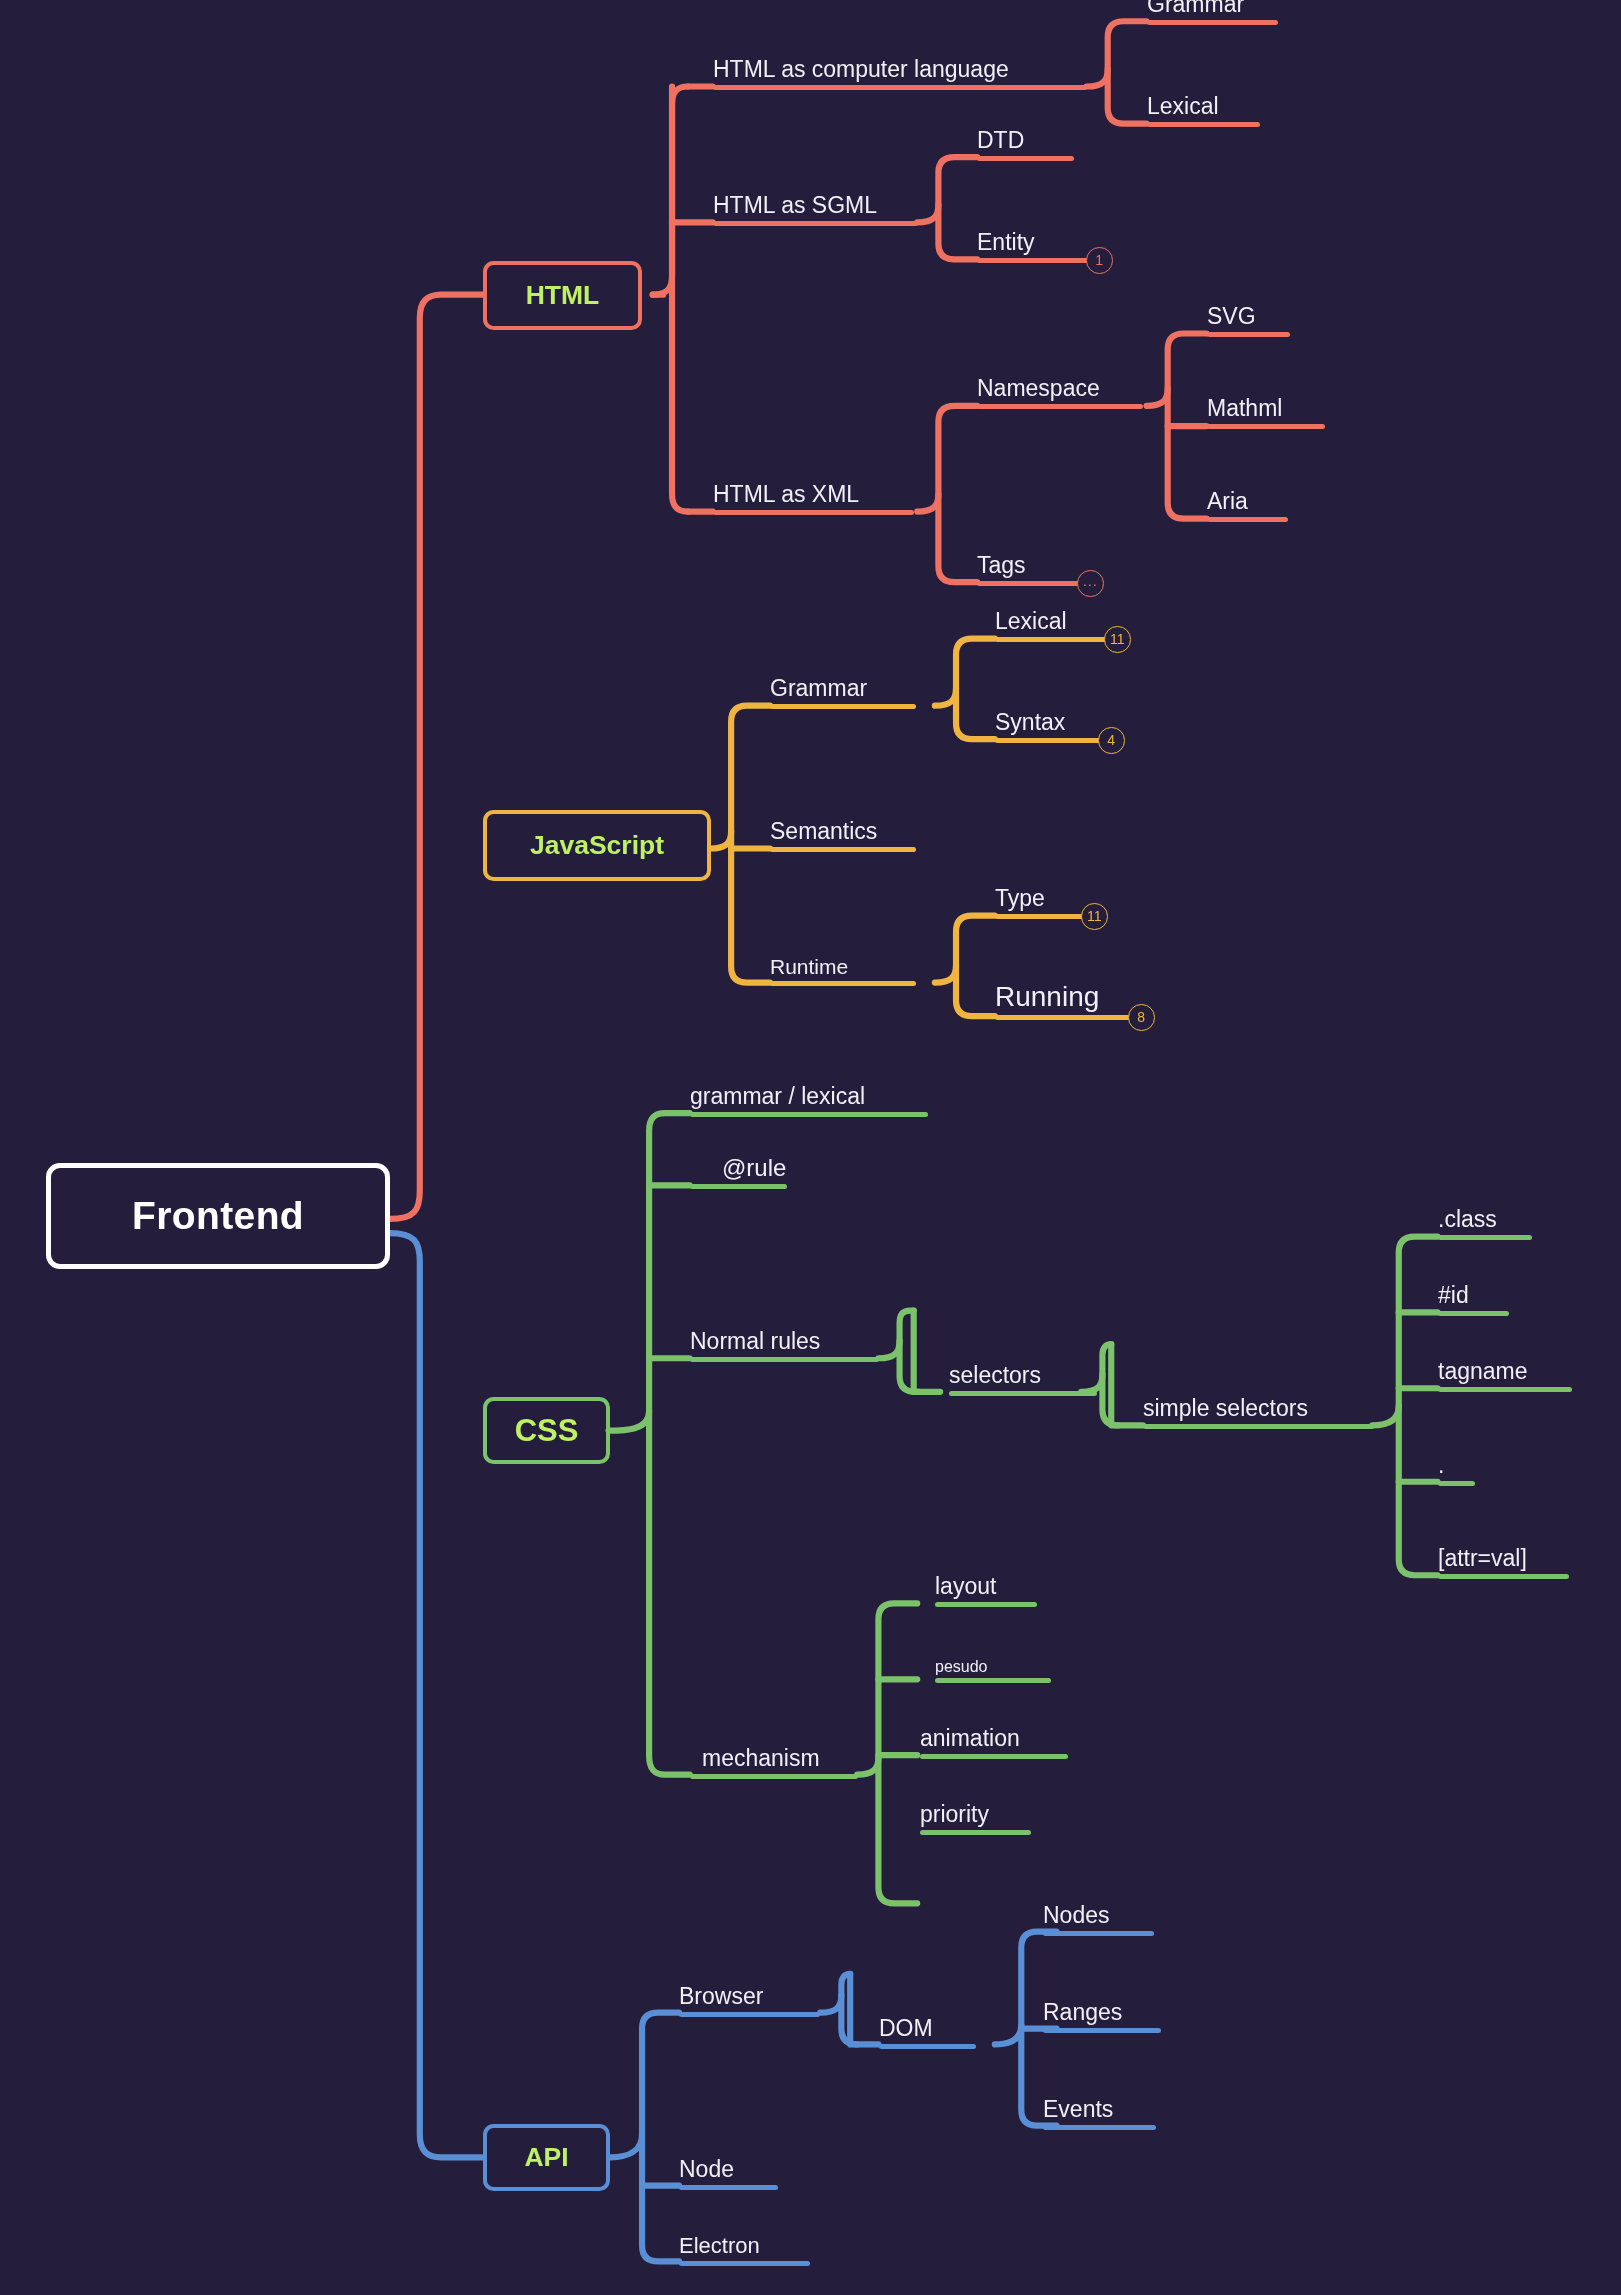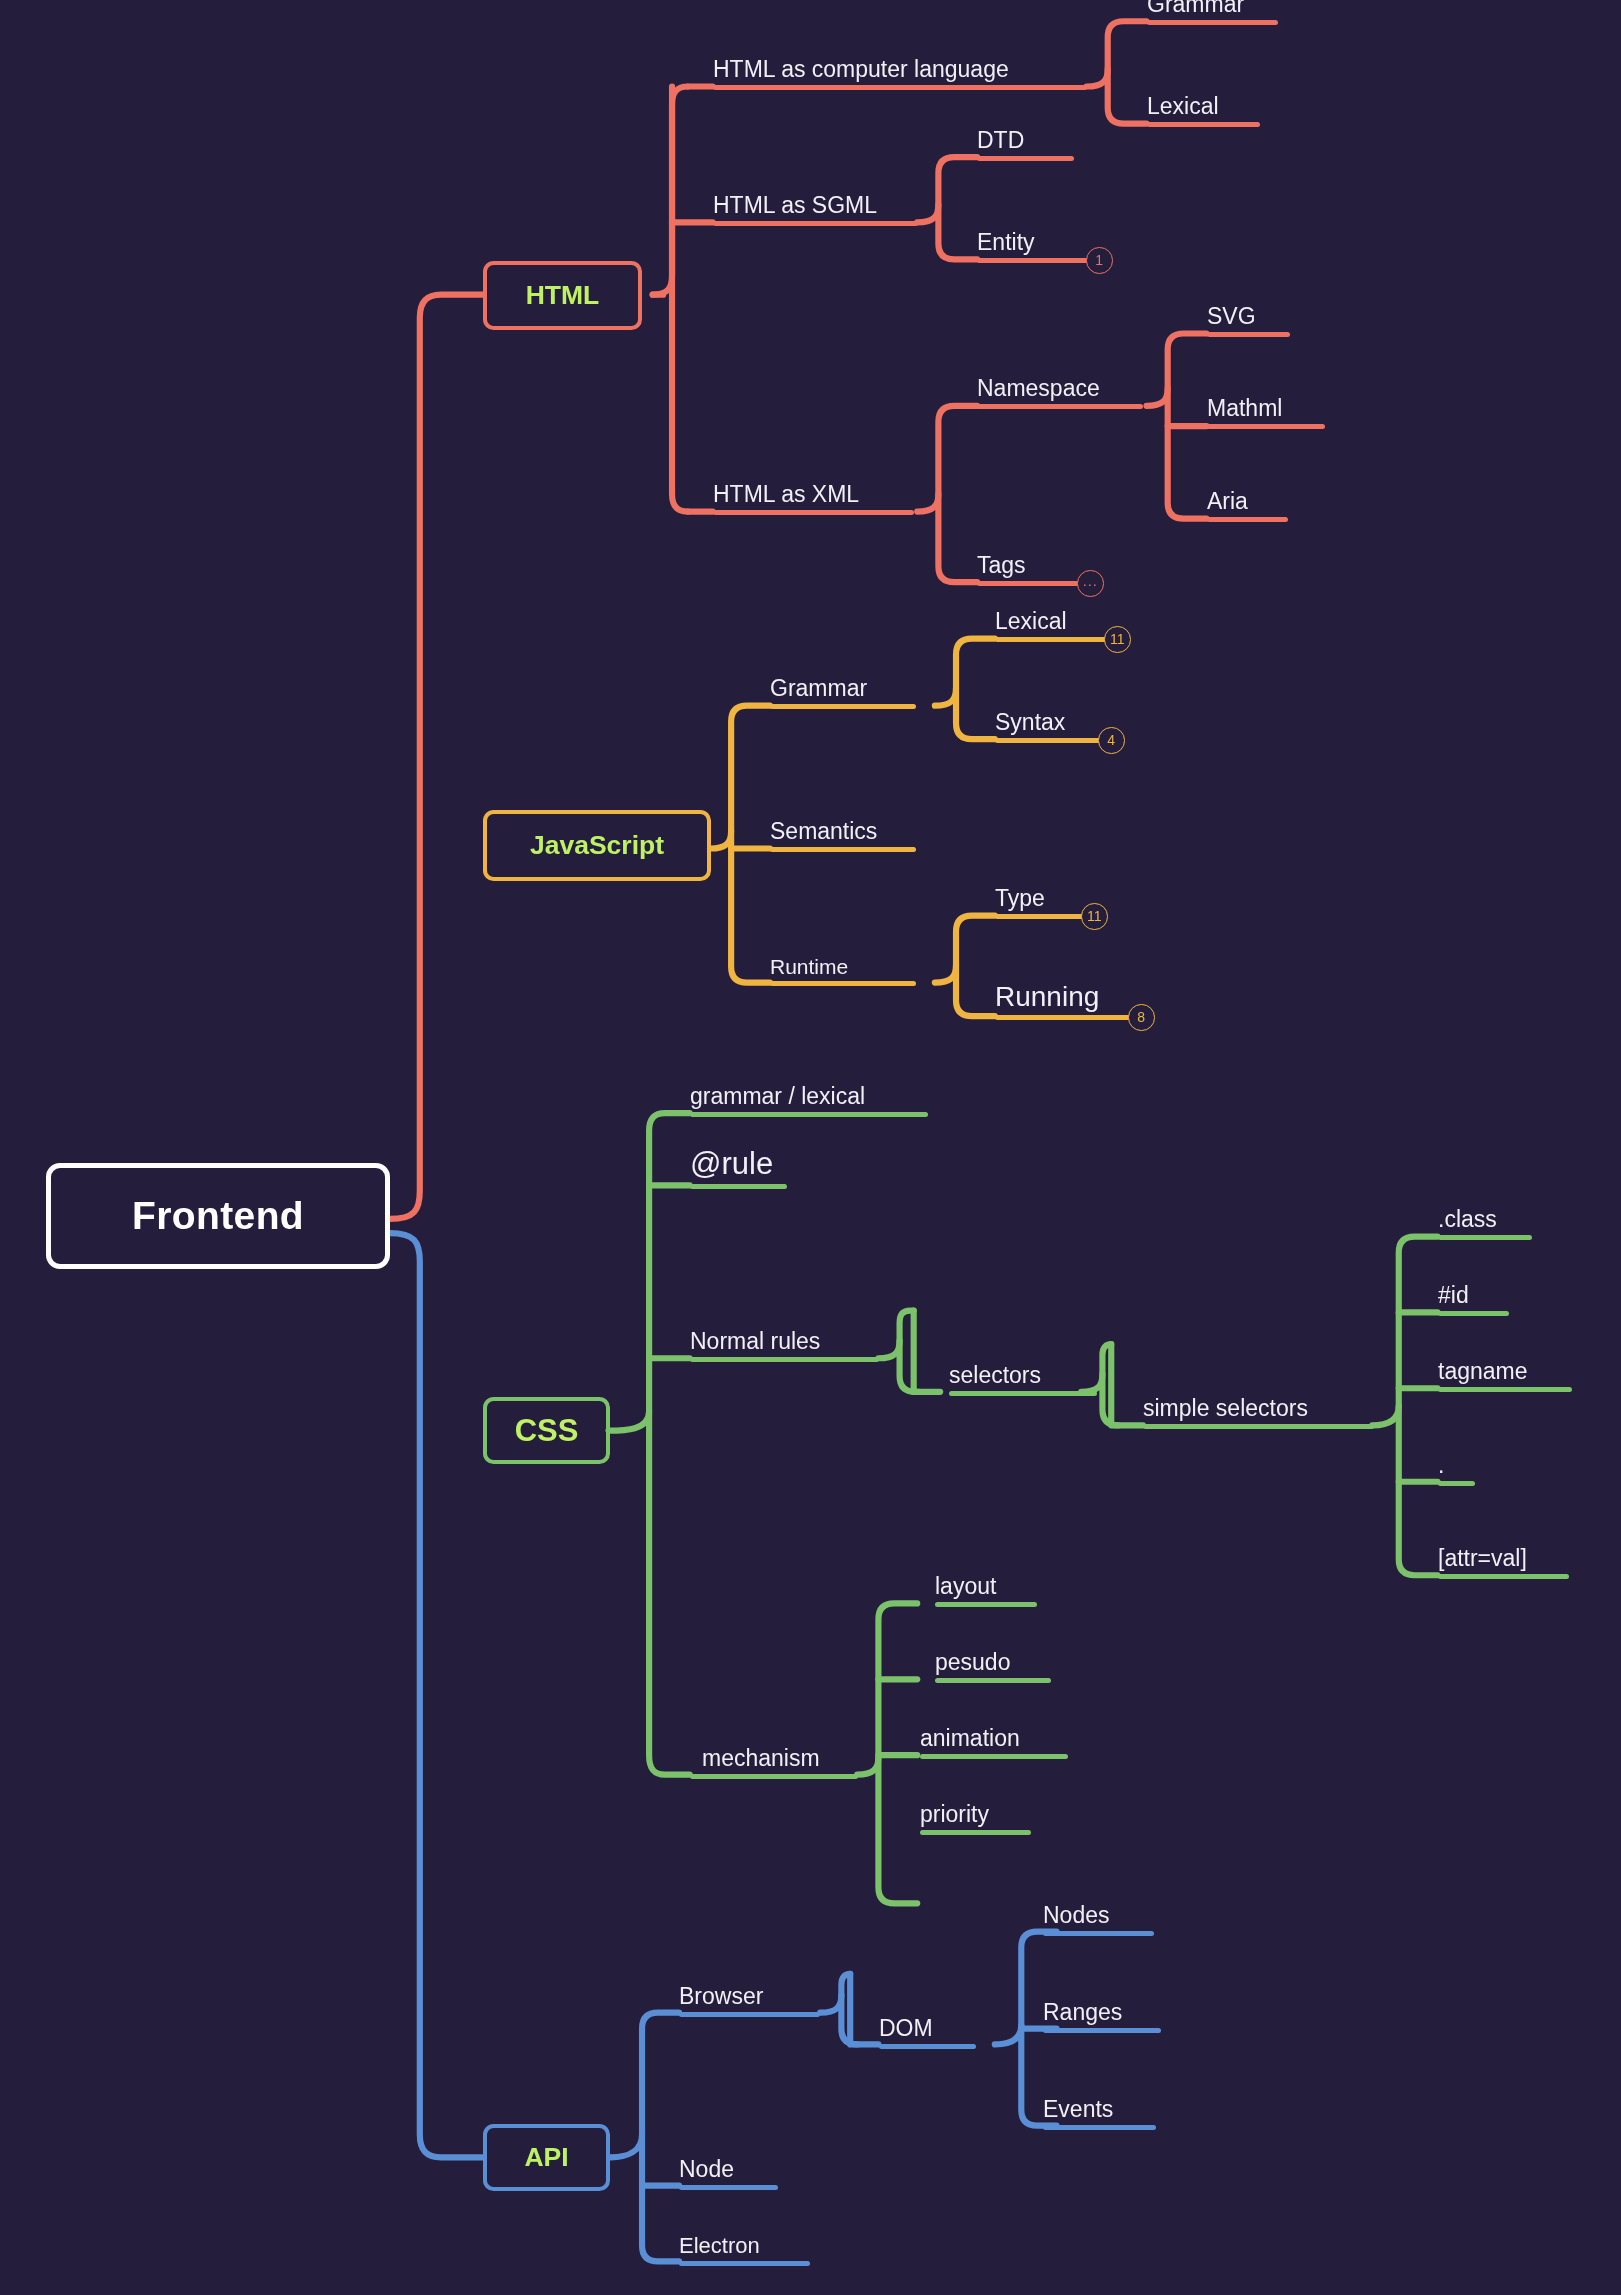--- a/index.html
+++ b/index.html
@@ -282,21 +282,21 @@
     <span class="underline" style="width:138px;"></span>
     <span class="badge" style="left:133px;top:37px;">8</span>
   </div>
 
   <div class="topic c-green" style="left:690px;top:1064px;width:238px;height:53px;">
     <span class="ttext" style="font-size:23px;">grammar / lexical</span>
     <span class="underline" style="width:238px;"></span>
   </div>
 
   <div class="topic c-green" style="left:690px;top:1136px;width:97px;height:53px;">
-    <span class="ttext" style="font-size:31px;">@rule</span>
+    <span class="ttext" style="font-size:24px;margin-left:32px;">@rule</span>
     <span class="underline" style="width:97px;"></span>
   </div>
 
   <div class="topic c-green" style="left:690px;top:1309px;width:189px;height:53px;">
     <span class="ttext" style="font-size:23px;">Normal rules</span>
     <span class="underline" style="width:189px;"></span>
   </div>
 
   <div class="topic c-green" style="left:949px;top:1343px;width:148px;height:53px;">
     <span class="ttext" style="font-size:23px;">selectors</span>
@@ -337,21 +337,21 @@
     <span class="ttext" style="font-size:23px;margin-left:12px;">mechanism</span>
     <span class="underline" style="width:168px;"></span>
   </div>
 
   <div class="topic c-green" style="left:935px;top:1554px;width:102px;height:53px;">
     <span class="ttext" style="font-size:23px;">layout</span>
     <span class="underline" style="width:102px;"></span>
   </div>
 
   <div class="topic c-green" style="left:935px;top:1630px;width:116px;height:53px;">
-    <span class="ttext" style="font-size:23px;">pesudo</span>
+    <span class="ttext" style="font-size:16px;">pesudo</span>
     <span class="underline" style="width:116px;"></span>
   </div>
 
   <div class="topic c-green" style="left:920px;top:1706px;width:148px;height:53px;">
     <span class="ttext" style="font-size:23px;">animation</span>
     <span class="underline" style="width:148px;"></span>
   </div>
 
   <div class="topic c-green" style="left:920px;top:1782px;width:111px;height:53px;">
     <span class="ttext" style="font-size:23px;">priority</span>

